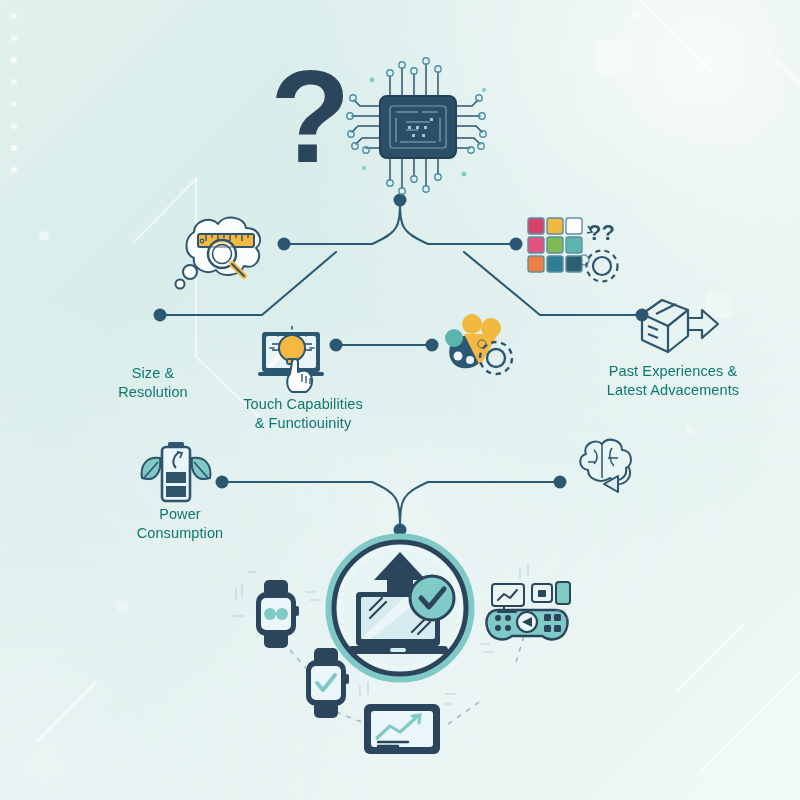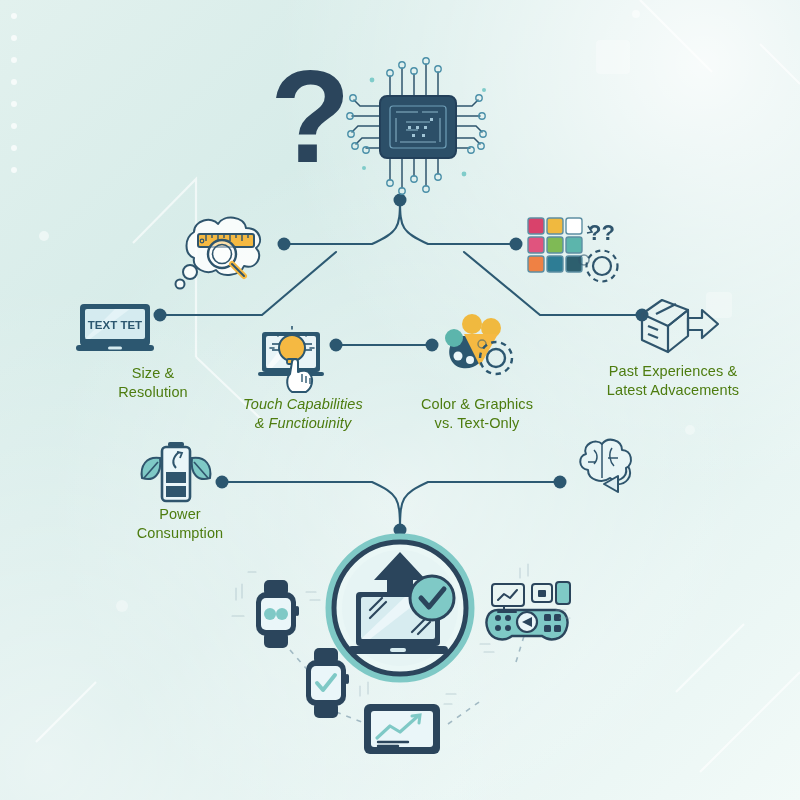--- a/index.html
+++ b/index.html
@@ -20,21 +20,21 @@
   }
   .bg-svg{position:absolute;inset:0;}
 
   
   .wires{position:absolute;inset:0;}
 
   
   .node{position:absolute;}
   .label{
     position:absolute;text-align:center;
-    color:#4d7c0f;font-size:14.5px;line-height:1.28;
+    color:#0f766e;font-size:14.5px;line-height:1.28;
     letter-spacing:.1px;white-space:pre-line;
   }
 </style>
 </head>
 <body>
 
 <div id="stage">
 
   <div class="bg-base"></div>
 
@@ -228,30 +228,20 @@
       <g transform="translate(78,52)" fill="none" stroke="#2f556d" stroke-width="2.2">
         <circle cx="0" cy="0" r="9"></circle>
         <circle cx="0" cy="0" r="15.5" stroke-dasharray="5 4.4"></circle>
       </g>
       <g transform="translate(60,46)" fill="none" stroke="#2f556d" stroke-width="1.6" opacity=".6">
         <circle cx="0" cy="0" r="5"></circle>
       </g>
     </svg>
   </div>
 
-  <div class="node" style="left:74px;top:302px;width:82px;height:52px;">
-    <svg width="82" height="52" viewBox="0 0 82 52">
-      <rect x="6" y="2" width="70" height="42" rx="4" fill="#2c5770"></rect>
-      <rect x="11" y="7" width="60" height="30" rx="2" fill="#d5ebf0"></rect>
-      <path d="M11 37 L41 7 L56 7 L16 37 Z" fill="#eaf6f9" opacity=".7"></path>
-      <text x="41" y="27" text-anchor="middle" font-family="Liberation Sans, sans-serif" font-size="11.5" font-weight="bold" fill="#2c5770">TEXT TET</text>
-      <rect x="2" y="43" width="78" height="6" rx="3" fill="#2c5770"></rect>
-      <rect x="34" y="44.5" width="14" height="3" rx="1.5" fill="#d5ebf0"></rect>
-    </svg>
-  </div>
 
   <div class="node" style="left:256px;top:326px;width:84px;height:68px;">
     <svg width="84" height="68" viewBox="0 0 84 68">
       <rect x="6" y="6" width="58" height="40" rx="3" fill="#2c5770"></rect>
       <rect x="10" y="10" width="50" height="32" rx="2" fill="#e8f4f7"></rect>
       <path d="M10 42 L34 10 L46 10 L16 42 Z" fill="#ffffff" opacity=".6"></path>
       <g stroke="#2c5770" stroke-width="1.6">
         <path d="M16 18 L28 18"></path>
           <path d="M16 24 L24 24"></path>
         <path d="M44 18 L56 18"></path>
@@ -477,25 +467,23 @@
       <path d="M556 610 L566 610"></path>
         <path d="M560 618 L570 618"></path>
       <path d="M520 568 L520 578"></path>
         <path d="M528 564 L528 576"></path>
     </g>
   </svg>
 
   <div class="label" style="left:78px;top:364px;width:150px;">Size &amp;
 Resolution</div>
 
-  <div class="label" style="left:228px;top:395px;width:150px;font-style:italic;">Touch Capabilities
+  <div class="label" style="left:228px;top:395px;width:150px;">Touch Capabilities
 &amp; Functiouinity</div>
 
-  <div class="label" style="left:402px;top:395px;width:150px;">Color &amp; Graphics
-vs. Text-Only</div>
 
   <div class="label" style="left:588px;top:362px;width:170px;">Past Experiences &amp;
 Latest Advacements</div>
 
   <div class="label" style="left:105px;top:505px;width:150px;text-align:center;">Power
 Consumption</div>
 
 </div>
 
 </body></html>

